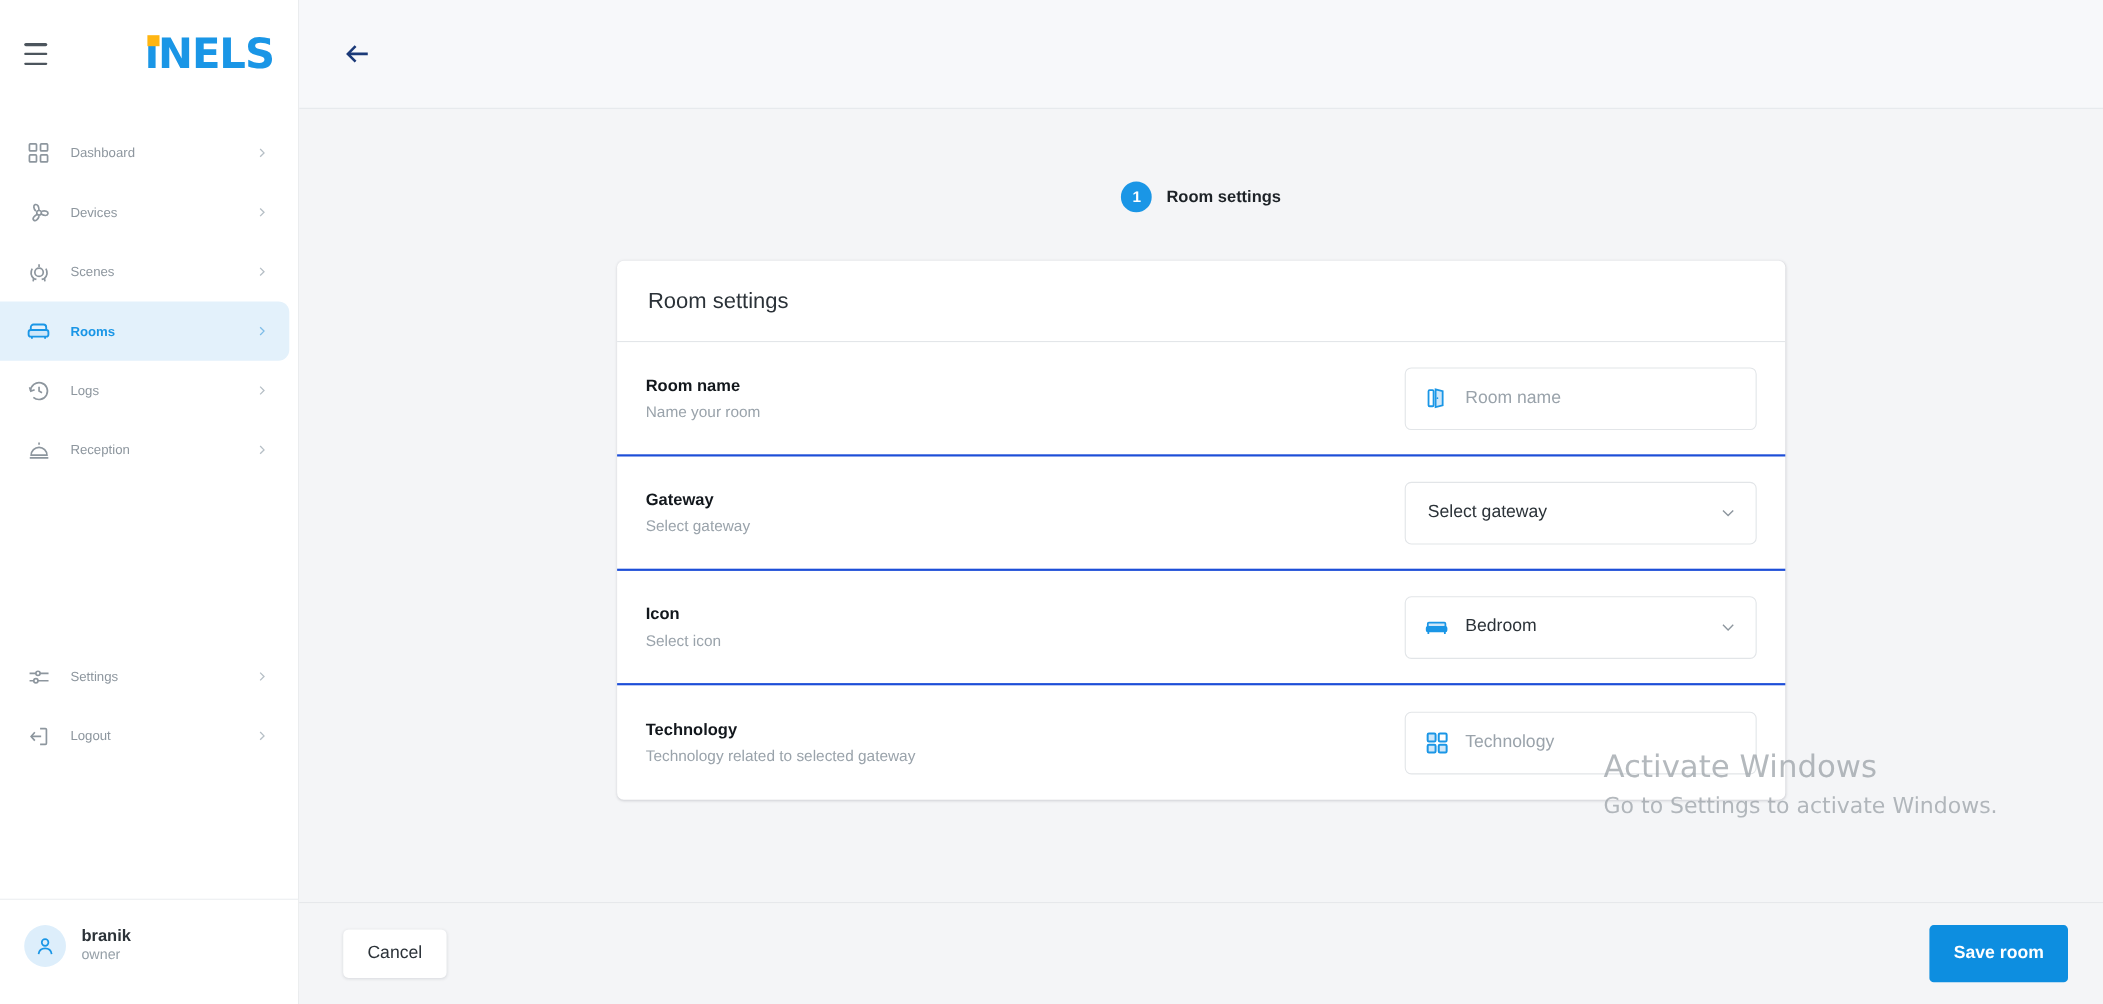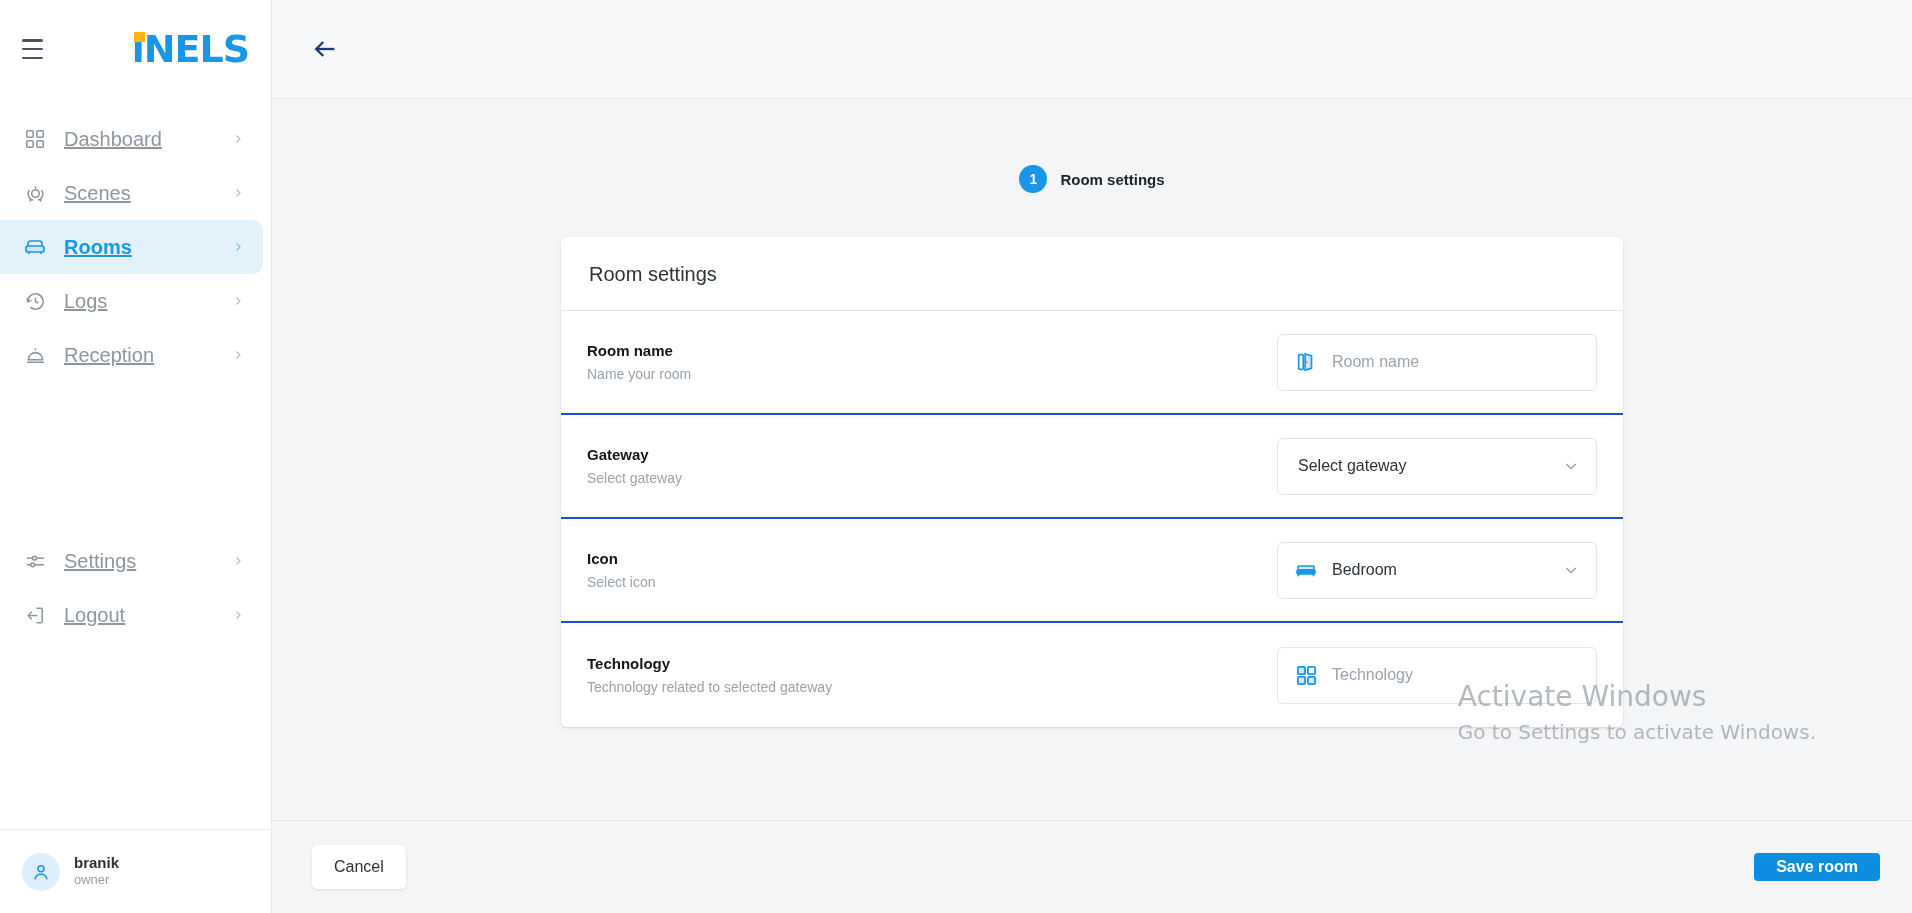--- a/index.html
+++ b/index.html
@@ -33,35 +33,34 @@
     font-size: 38px; font-weight: bold; color: #1a96e6;
     letter-spacing: -1px; font-family: "DejaVu Sans", sans-serif;
   }
   .logo-dot { position: absolute; left: 2px; top: 2px; width: 11px; height: 10px; background: #ffb511; }
 
   .nav { padding-top: 14px; }
   .nav-item {
     height: 54px; margin: 0 8px 0 0;
     display: flex; align-items: center;
     padding: 0 18px 0 22px;
-    color: #8d969e; font-size: 20px;
+    color: #8d969e; font-size: 12px;
     cursor: pointer;
     border-radius: 0 10px 10px 0;
-    text-decoration: underline;
   }
   .nav-item .ico { width: 26px; height: 26px; flex: 0 0 26px; margin-right: 16px; display: flex; align-items: center; justify-content: center; }
   .nav-item .lbl { flex: 1; }
   .nav-item .chev { width: 14px; height: 14px; display: flex; align-items: center; justify-content: center; }
   .nav-item.active { background: #e3f1fb; color: #1a96e6; font-weight: bold; }
   .nav-item.active .lbl { font-weight: bold; }
 
   .nav-gap { height: 152px; }
 
   .sb-user {
-    position: absolute; bottom: 0; left: 0; right: 0;
+    position: absolute; bottom: 12px; left: 0; right: 0;
     border-top: 1px solid #eceef0;
     height: 84px;
     display: flex; align-items: center; padding: 0 22px; gap: 14px;
     background: #fff;
   }
   .avatar {
     width: 38px; height: 38px; border-radius: 50%;
     background: #ddeefb; display: flex; align-items: center; justify-content: center;
     flex: 0 0 38px;
   }
@@ -126,21 +125,21 @@
   }
   .btn-cancel {
     min-width: 84px; height: 44px; padding: 0 22px;
     background: #fff; border: none; border-radius: 5px;
     box-shadow: 0 1px 3px rgba(16,24,40,.12);
     font-size: 16px; color: #2b3238; cursor: pointer;
     font-family: "Liberation Sans", sans-serif;
     margin-left: 16px;
   }
   .btn-save {
-    min-width: 110px; height: 28px; padding: 0 22px;
+    min-width: 110px; height: 52px; padding: 0 22px;
     background: #0d8ee0; border: none; border-radius: 4px;
     font-size: 16px; color: #fff; cursor: pointer; font-weight: bold;
     font-family: "Liberation Sans", sans-serif;
   }
 
   
   .watermark {
     position: absolute; right: 96px; bottom: 76px;
     text-align: left; pointer-events: none; z-index: 2;
     color: #9ba2a8;
@@ -179,20 +178,36 @@
           </svg>
         </span>
         <span class="lbl">Dashboard</span>
         <span class="chev">
           <svg width="12" height="12" viewBox="0 0 24 24" fill="none" stroke="#b6bfc6" stroke-width="2.4">
               <polyline points="9 5 16 12 9 19"></polyline>
             </svg>
         </span>
       </div>
 
+      <div class="nav-item">
+        <span class="ico">
+          <svg width="23" height="23" viewBox="0 0 24 24" fill="none" stroke="#8d969e" stroke-width="1.6">
+            <circle cx="12" cy="12" r="2.2"></circle>
+            <path d="M12 9.8C12 6 10.5 3.5 8.3 4.2 6.4 4.8 6.6 8 9 10.4"></path>
+            <path d="M13.9 13.1c3.3 1.9 6.2 2 6.6-.3.3-2-2.6-3.2-5.8-2.3"></path>
+            <path d="M10.2 13.3c-3.2 1.9-4.9 4.3-3.1 5.7 1.6 1.3 4-.8 5-3.9"></path>
+          </svg>
+        </span>
+        <span class="lbl">Devices</span>
+        <span class="chev">
+          <svg width="12" height="12" viewBox="0 0 24 24" fill="none" stroke="#b6bfc6" stroke-width="2.4">
+              <polyline points="9 5 16 12 9 19"></polyline>
+            </svg>
+        </span>
+      </div>
 
       <div class="nav-item">
         <span class="ico">
           <svg width="23" height="23" viewBox="0 0 24 24" fill="none" stroke="#8d969e" stroke-width="1.6">
             <circle cx="12" cy="12" r="4"></circle>
             <path d="M12 4.5V7"></path>
             <path d="M18.5 8.5a8 8 0 0 1-1.6 9.6"></path>
             <path d="M5.5 8.5a8 8 0 0 0 1.6 9.6"></path>
             <polyline points="14.5 18.8 17.2 18.2 17.6 20.6"></polyline>
             <polyline points="9.5 18.8 6.8 18.2 6.4 20.6"></polyline>

